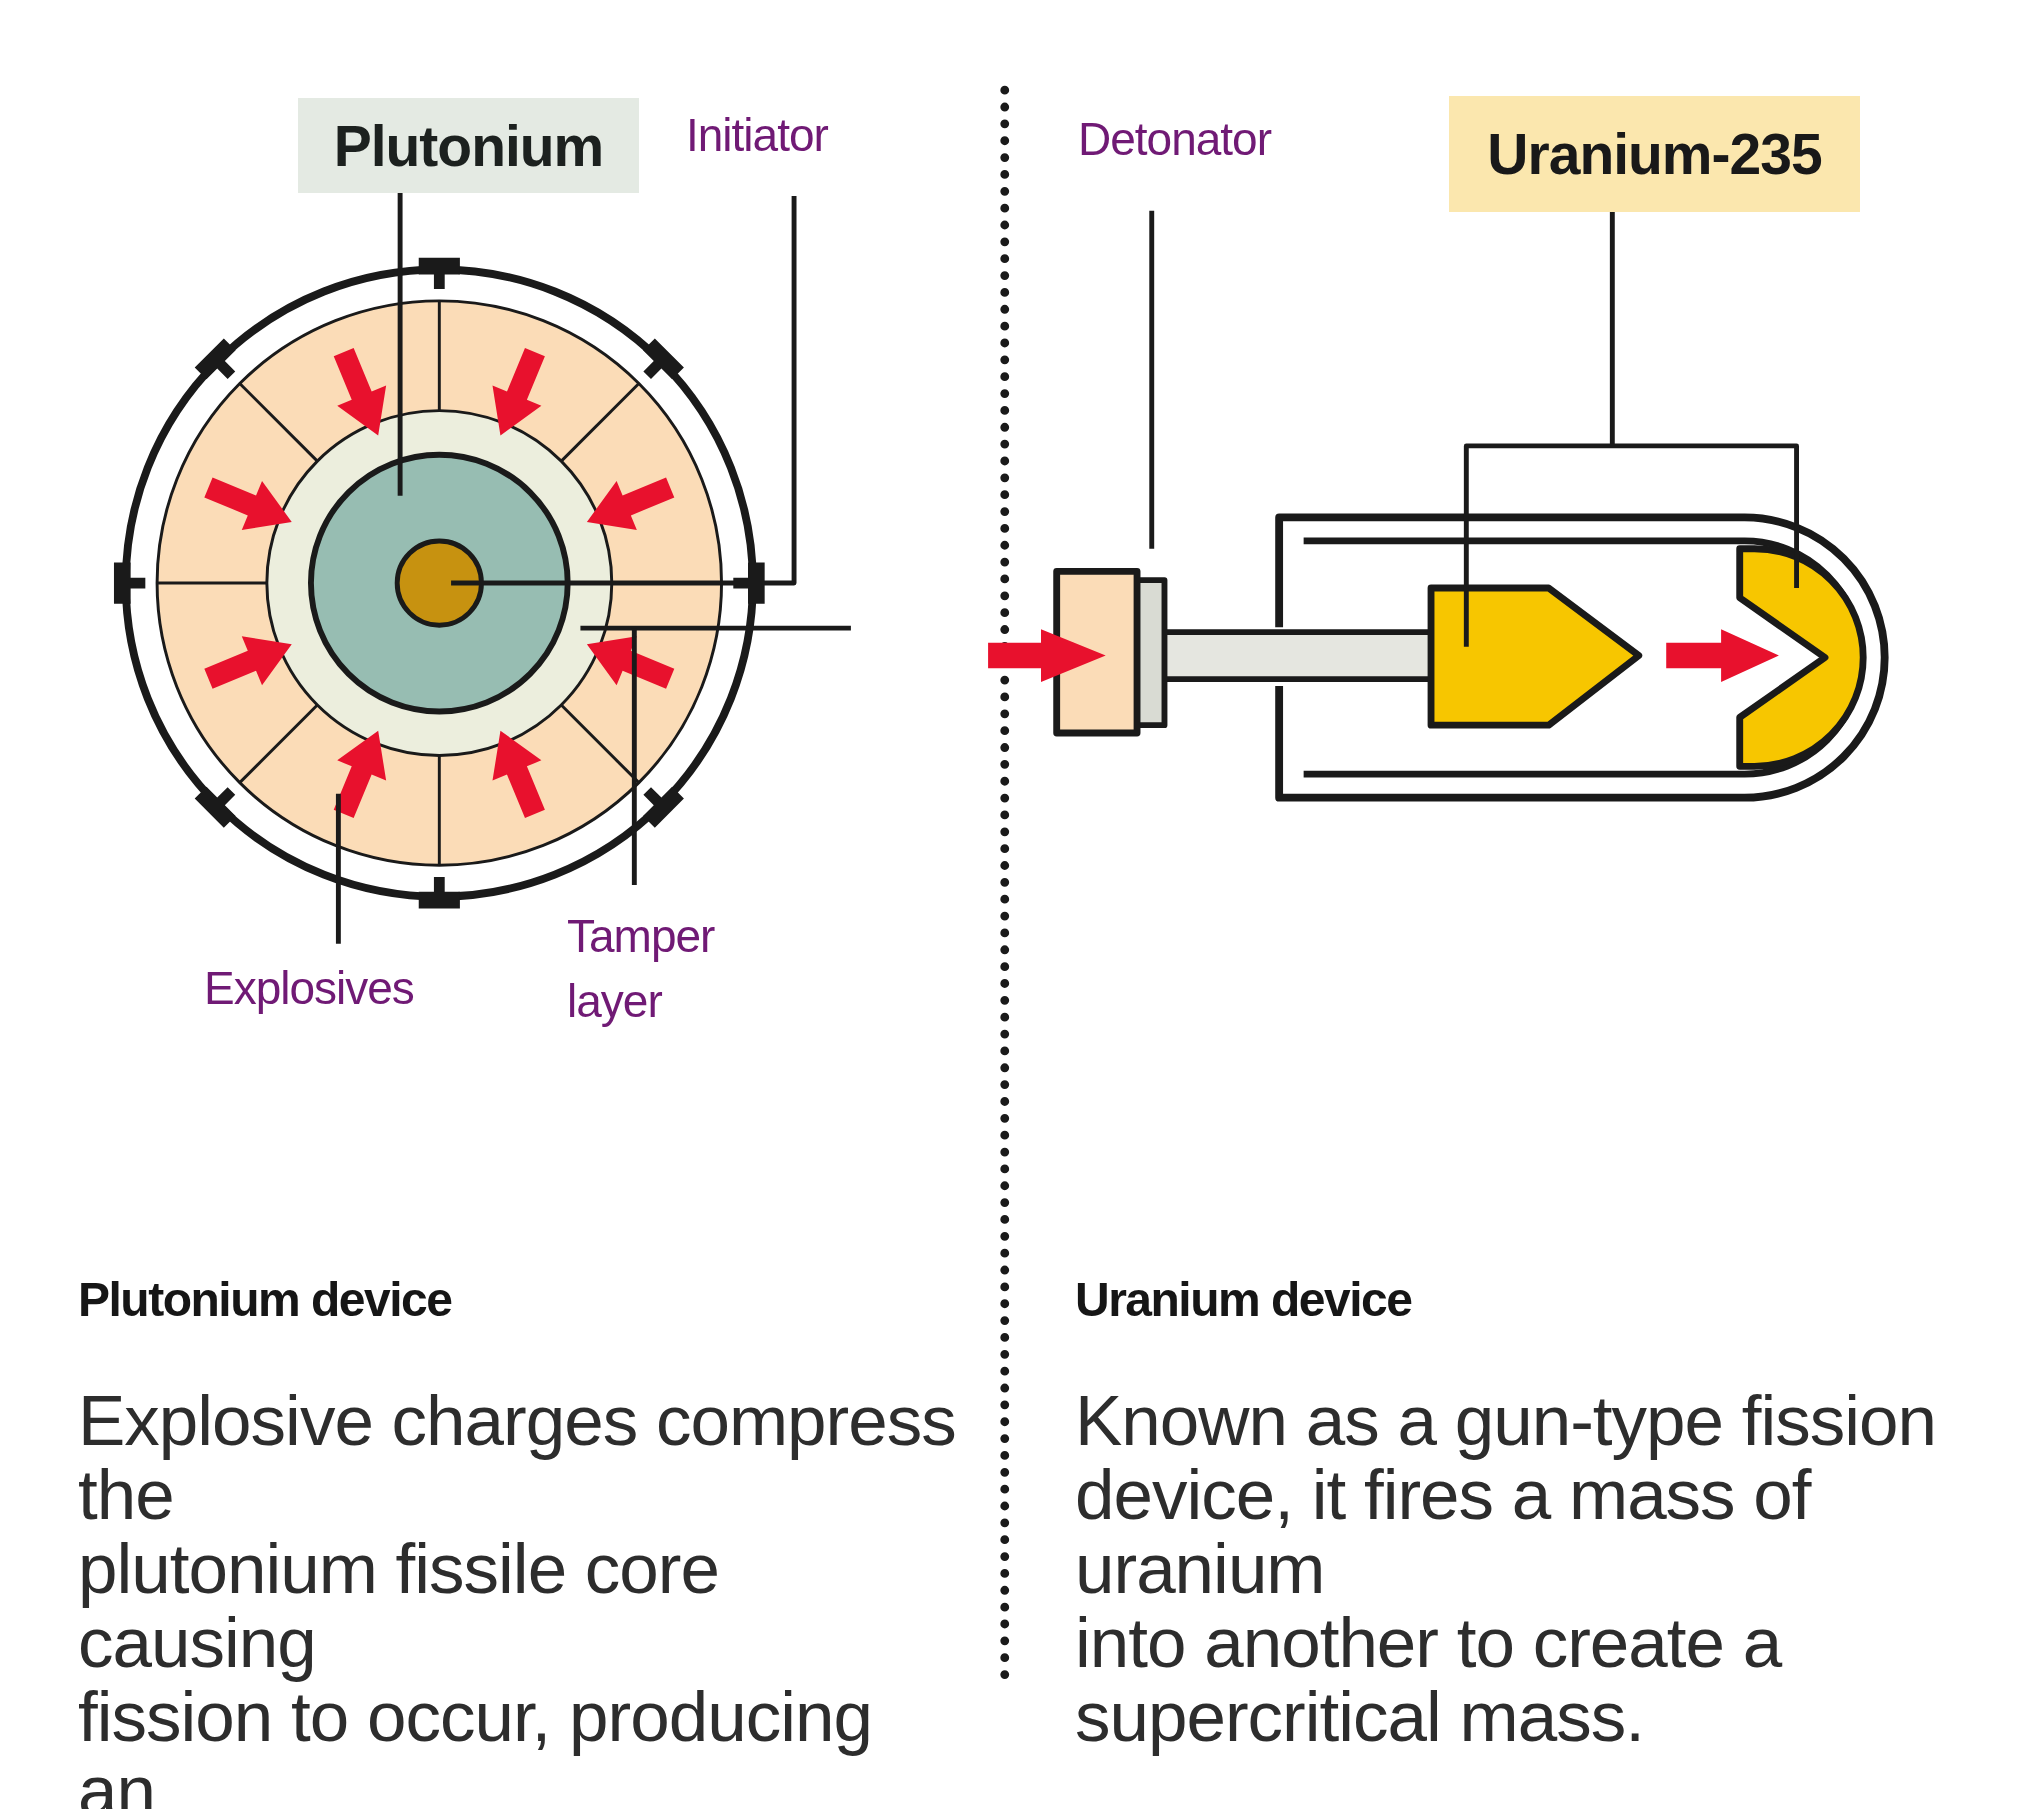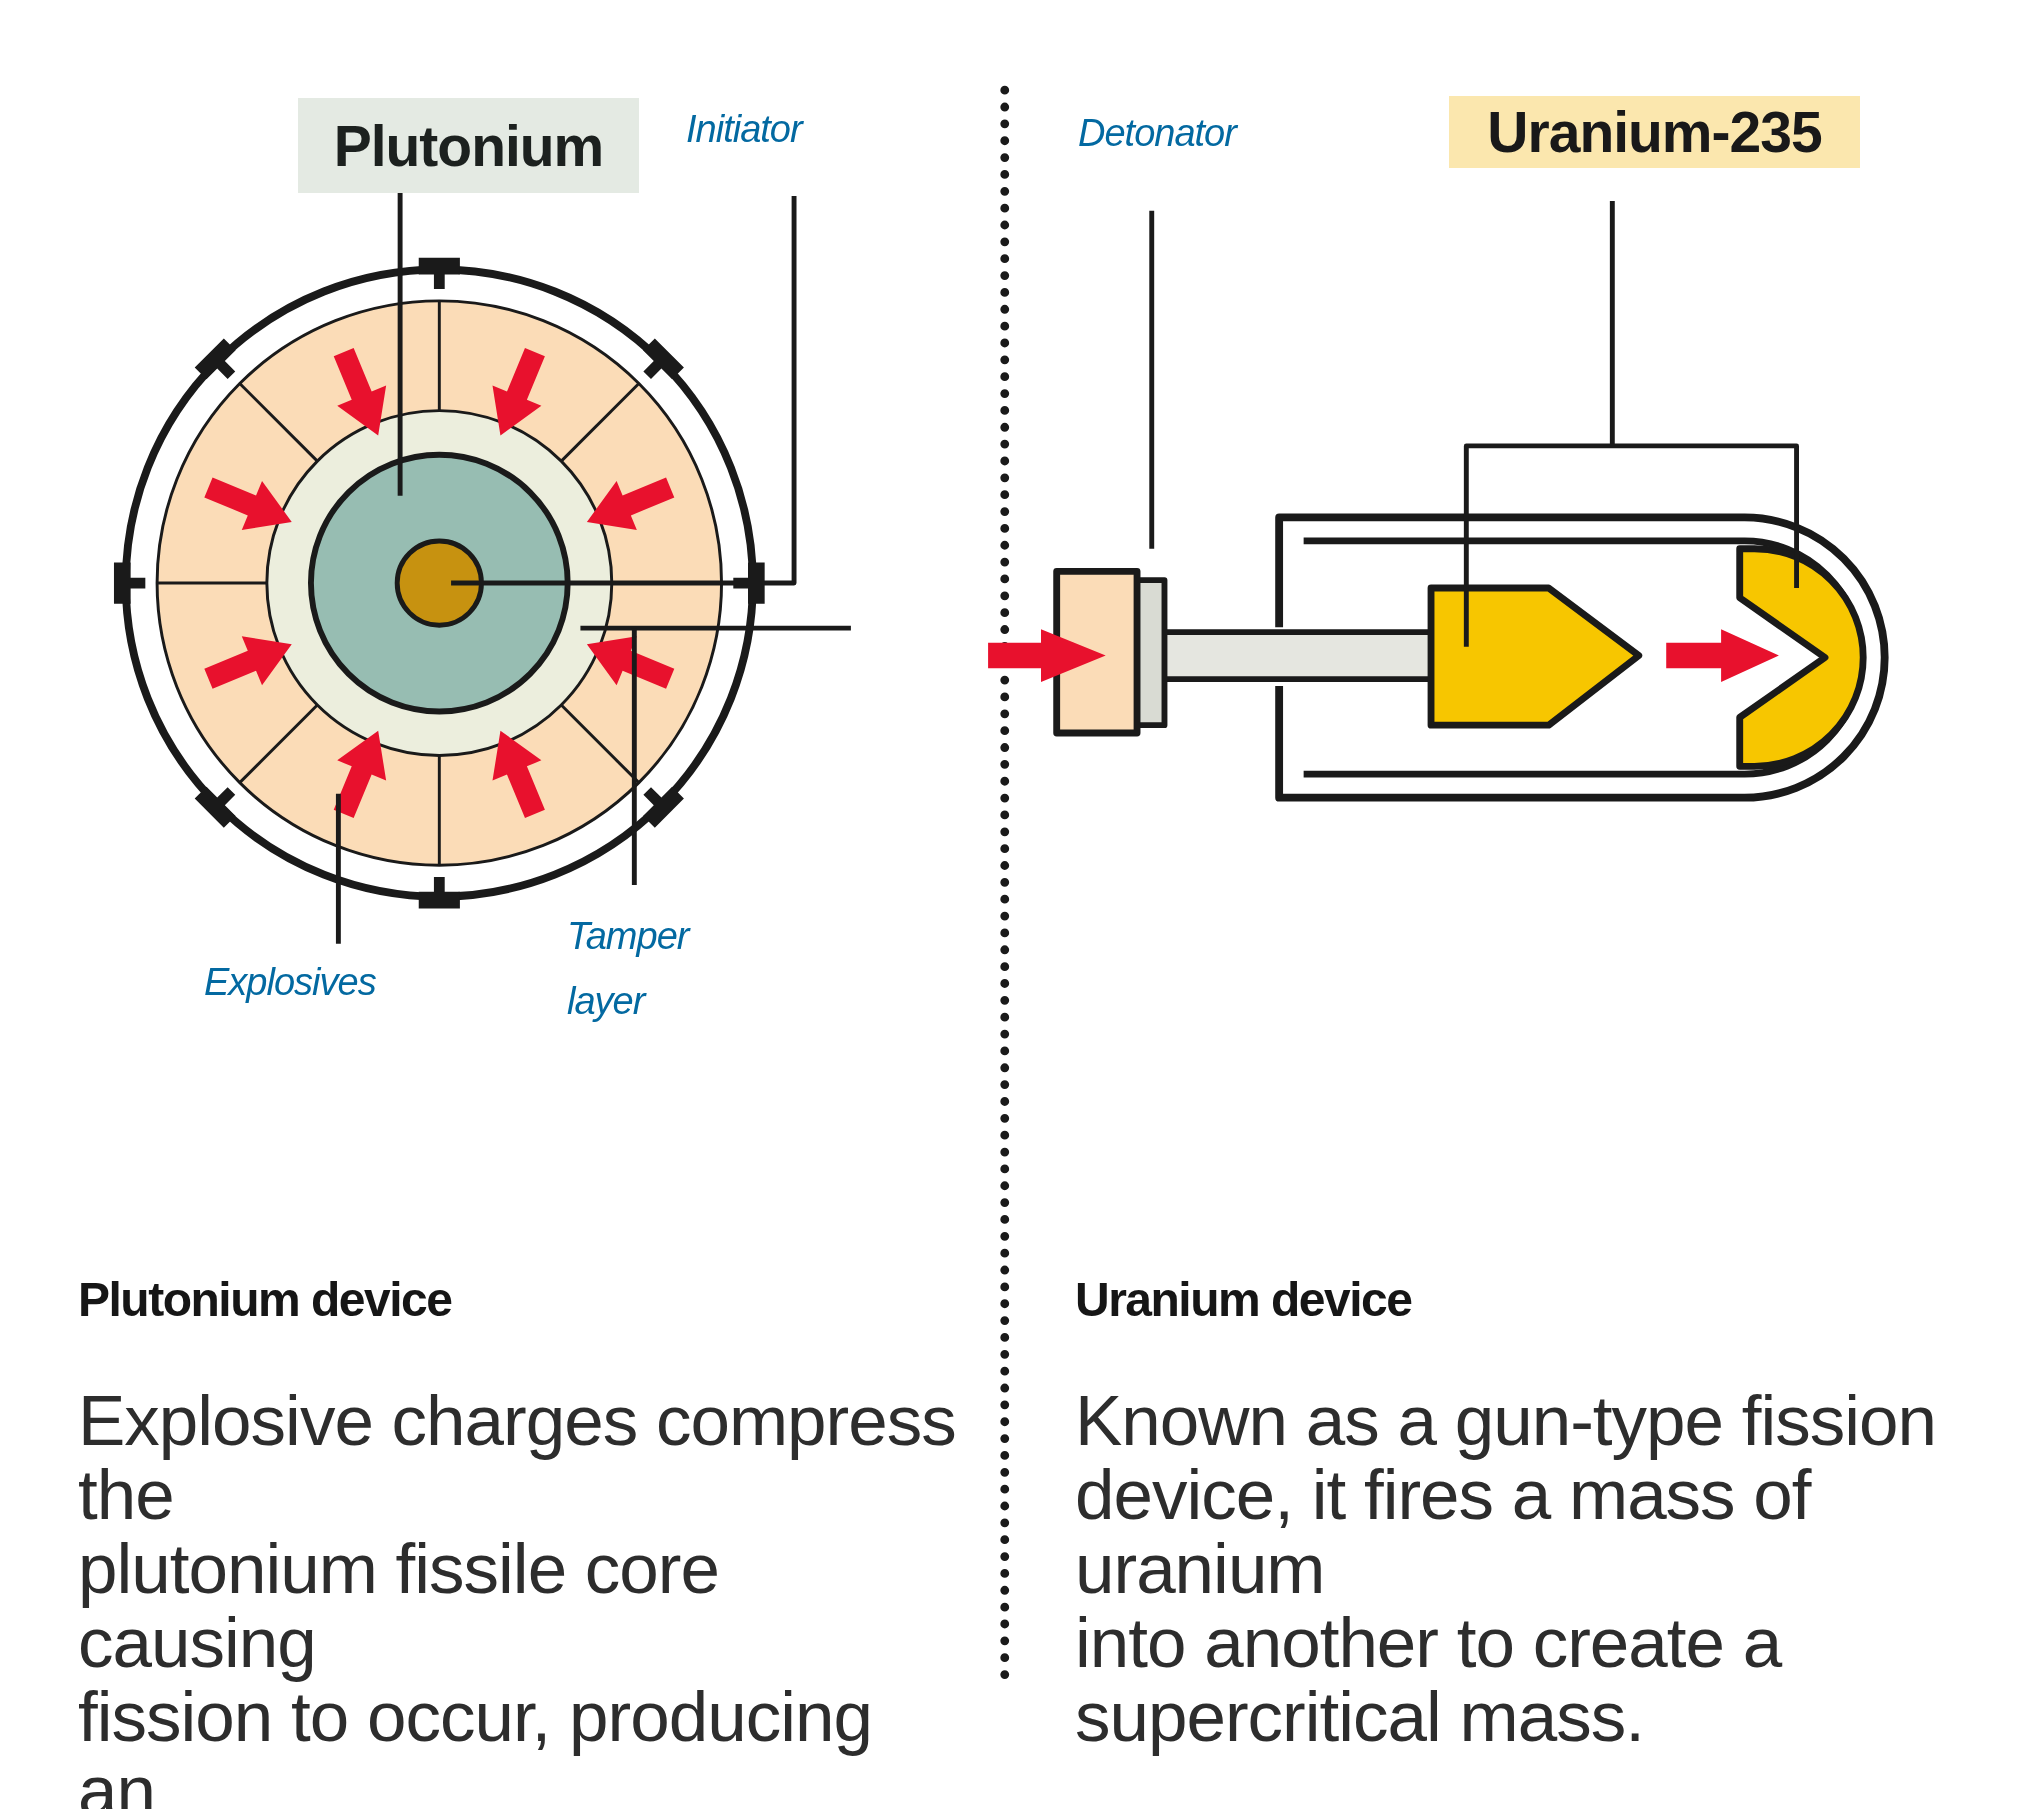--- a/index.html
+++ b/index.html
@@ -15,25 +15,25 @@
     --plutonium-highlight:#e4eae3;
     --uranium-highlight:#fbe7ae;
     --text-dark:#2d2d2d;
   }
   html,body{margin:0;padding:0;background:#fff;}
   .canvas{
     position:relative;width:2034px;height:1809px;background:#fff;overflow:hidden;
     font-family:"Liberation Sans","DejaVu Sans",sans-serif;
   }
   .canvas svg{position:absolute;left:0;top:0;}
-  .lbl{position:absolute;color:#0369a1;font-size:38px;letter-spacing:-1px;white-space:nowrap;font-style:italic;}
+  .lbl{position:absolute;color:#701a75;font-size:46px;letter-spacing:-1px;white-space:nowrap;}
   .hl{position:absolute;display:flex;align-items:center;justify-content:center;
       font-weight:bold;font-size:57px;letter-spacing:-1px;color:#1c211f;white-space:nowrap;margin-left:41px;}
   .hl.pu{left:257px;top:98px;width:341px;height:95px;background:var(--plutonium-highlight);}
-  .hl.u235{left:1408px;top:96px;width:411px;height:72px;background:var(--uranium-highlight);color:#191919;}
+  .hl.u235{left:1408px;top:96px;width:411px;height:116px;background:var(--uranium-highlight);color:#191919;}
   .lbl.initiator{left:686px;top:108px;}
   .lbl.detonator{left:1078px;top:112px;}
   .lbl.explosives{left:204px;top:961px;}
   .lbl.tamper{left:567px;top:904px;line-height:65px;}
   .heading{position:absolute;font-weight:bold;font-size:48px;letter-spacing:-1.5px;color:#161616;white-space:nowrap;}
   .heading.left{left:78px;top:1272px;}
   .heading.right{left:1075px;top:1272px;}
   .body-text{position:absolute;font-size:71px;line-height:74px;letter-spacing:-1px;color:var(--text-dark);}
   .body-text.left{left:78px;top:1384px;width:882px;}
   .body-text.right{left:1075px;top:1384px;width:941px;}

